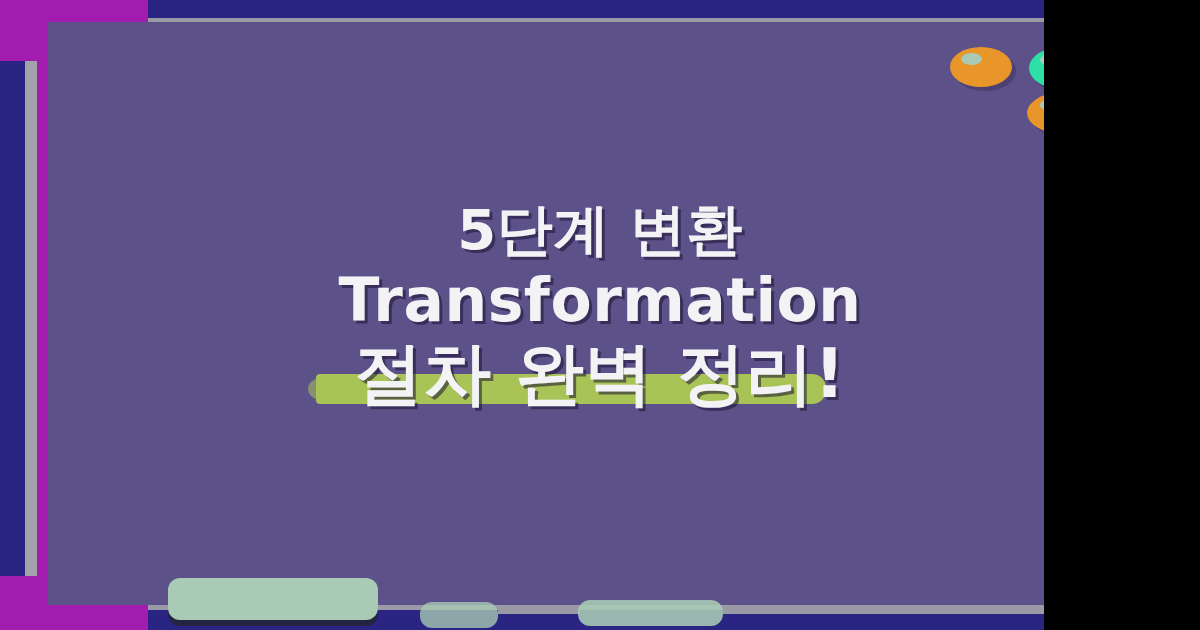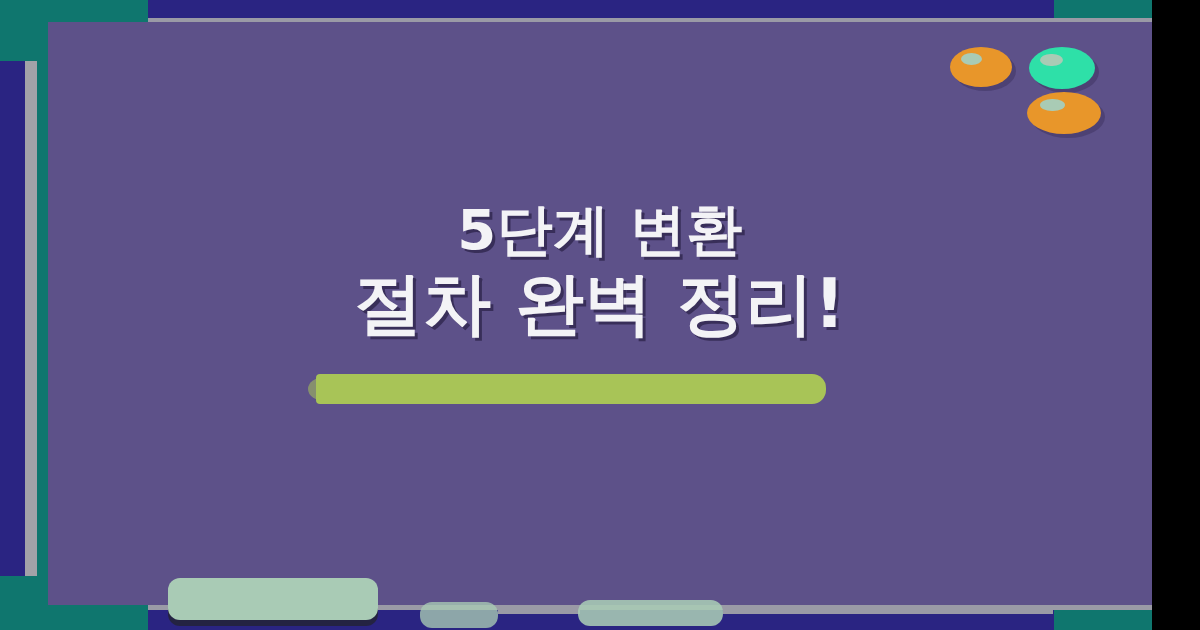--- a/index.html
+++ b/index.html
@@ -2,24 +2,24 @@
 <html><head>
 <meta charset="utf-8">
 <style>
   html, body {
     margin: 0;
     padding: 0;
     background: #000;
   }
   #canvas {
     position: relative;
-    width: 1152px;
+    width: 1044px;
     height: 630px;
     overflow: hidden;
-    background: #0f766e;
+    background: #a21caf;
     font-family: "DejaVu Sans", "Liberation Sans", sans-serif;
   }
 
   
   .band {
     position: absolute;
     background: #2a2482;
   }
   #band-top {
     left: 148px;
@@ -242,20 +242,21 @@
     <span class="dot"></span>
   </div>
   <div class="blob" id="blob-orange-2">
     <span class="dot"></span>
   </div>
 
   <div id="highlight-stroke"></div>
 
   <div id="headline">
     <span class="title-line" id="title-line-1">5단계 변환</span>
+    <span class="title-line" id="title-line-2">Transformation</span>
     <span class="title-line" id="title-line-3">절차 완벽 정리!</span>
   </div>
 
   <div class="mint-card" id="mint-card-large"></div>
   <div id="mint-shadow-strip-1"></div>
   <div class="mint-card" id="mint-card-small-1"></div>
   <div id="mint-shadow-strip-2"></div>
   <div class="mint-card" id="mint-card-small-2"></div>
 
 </div>

